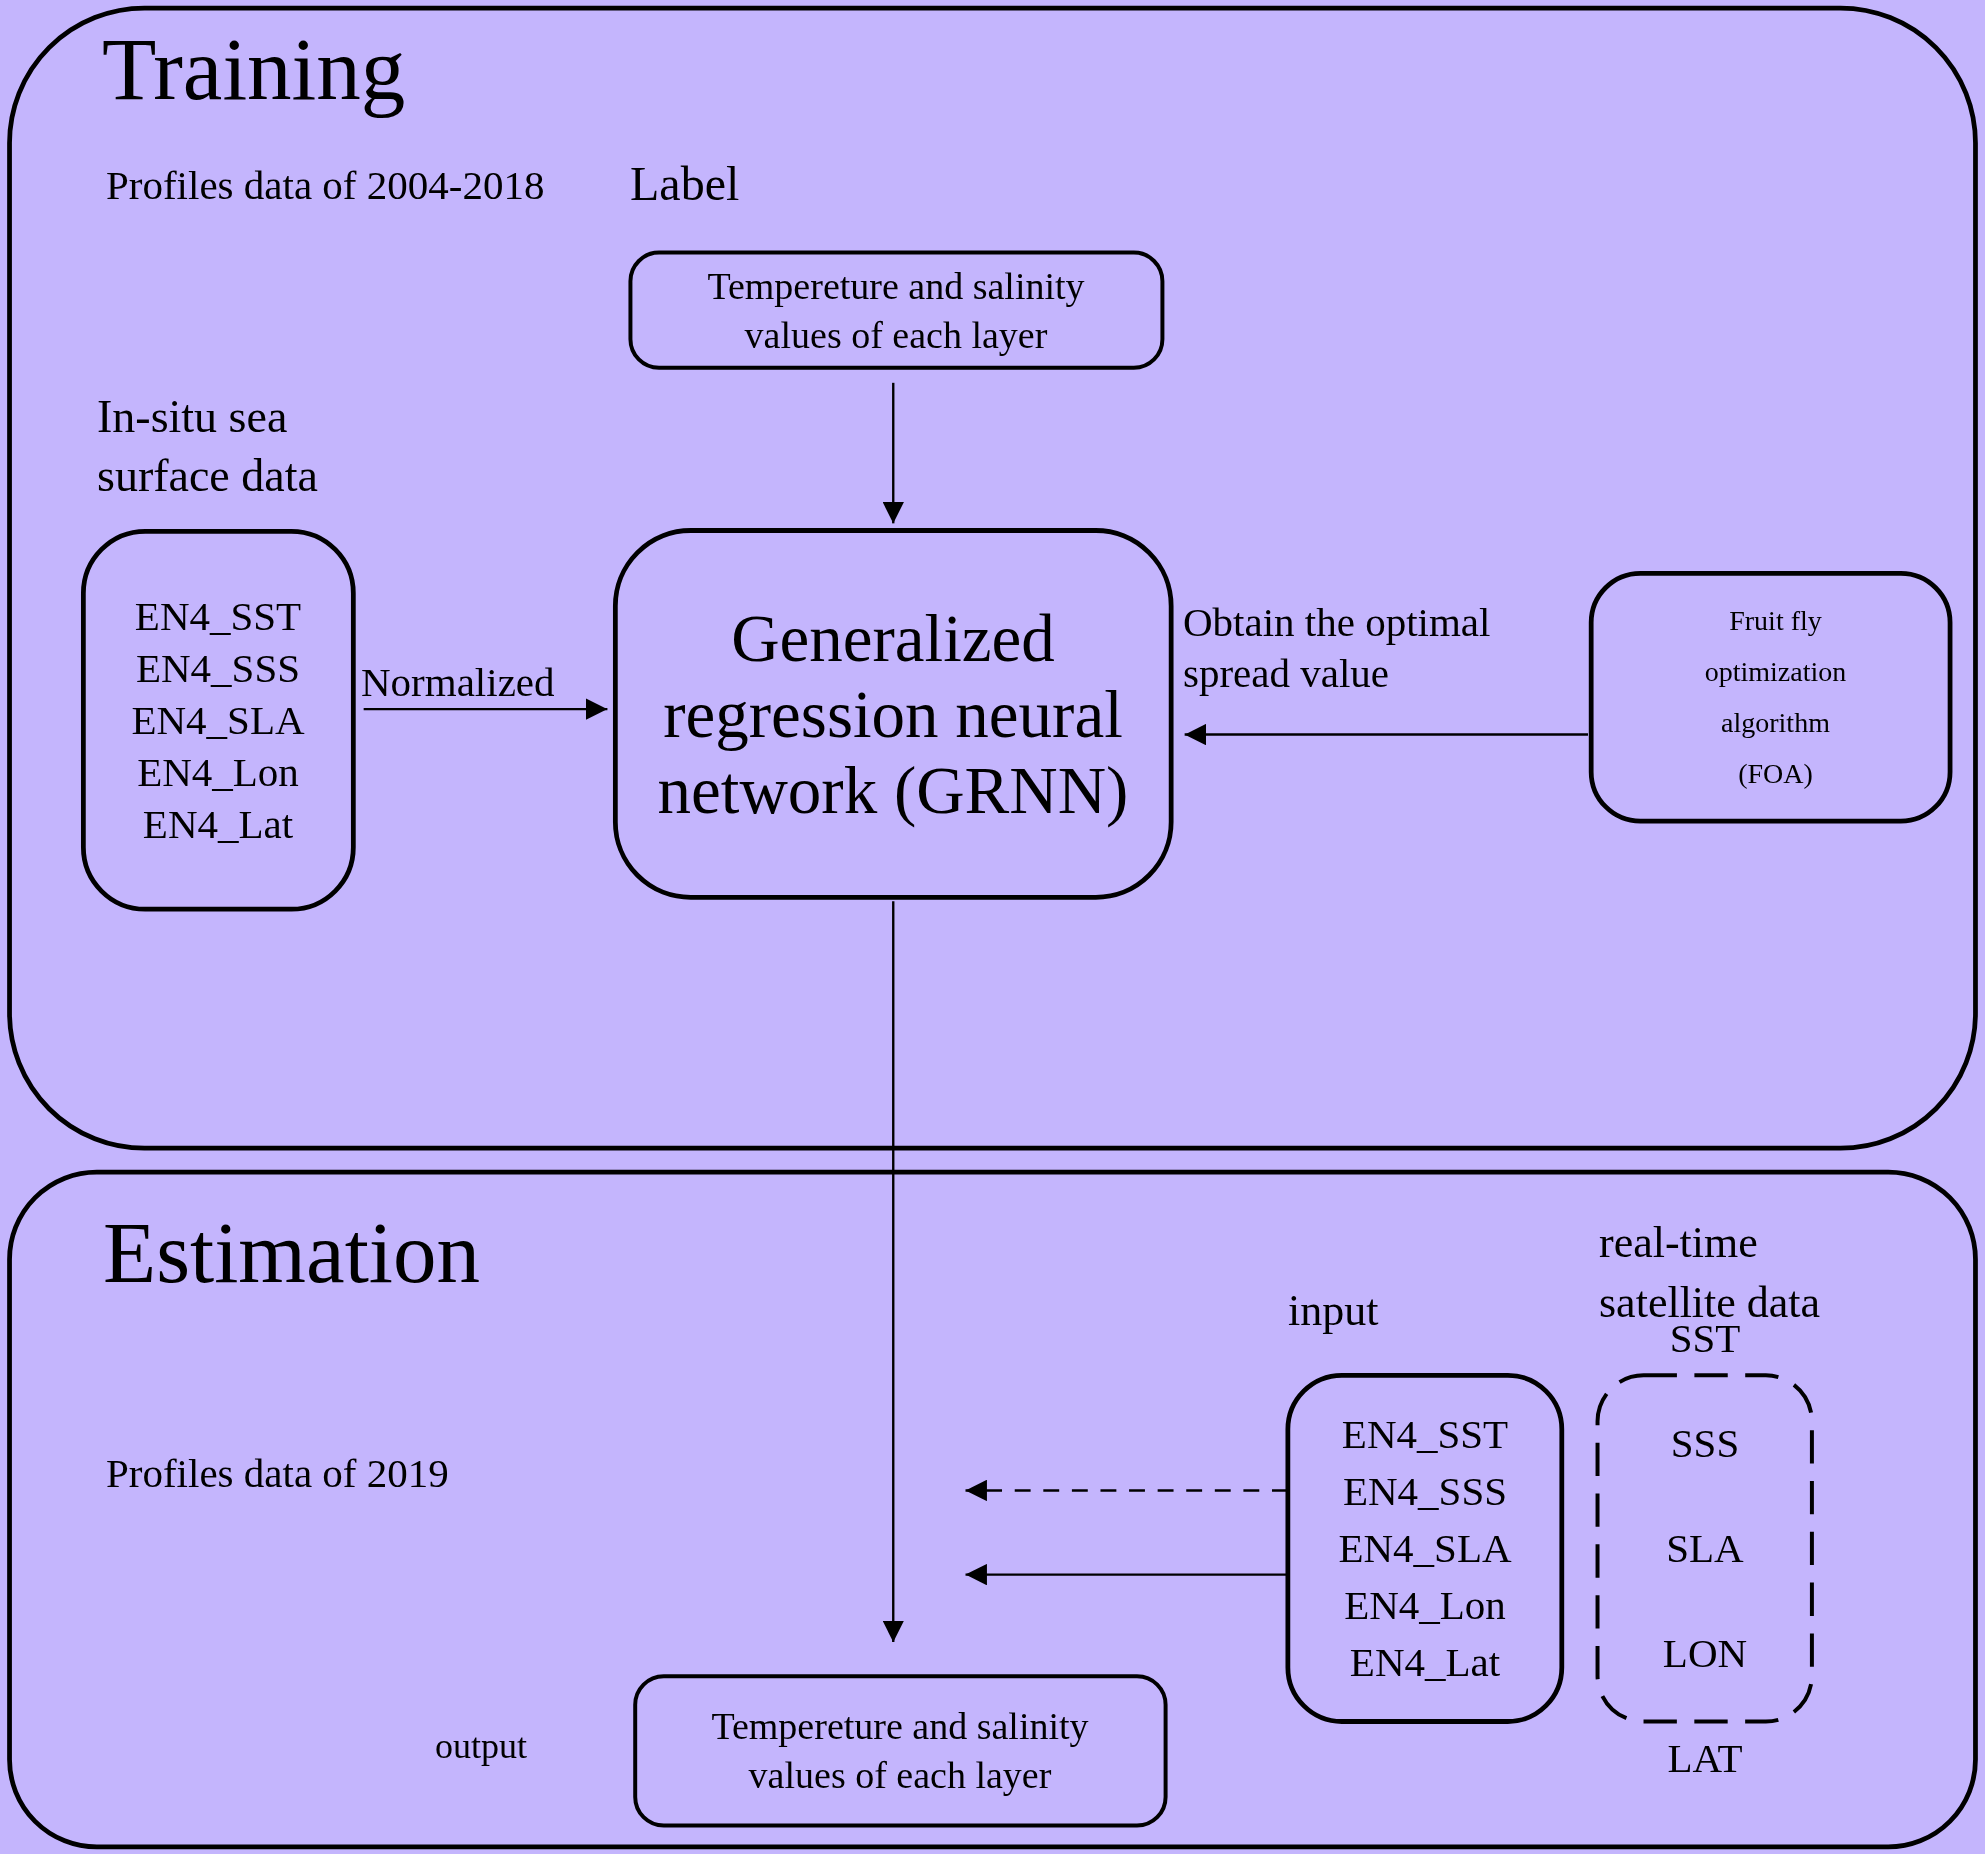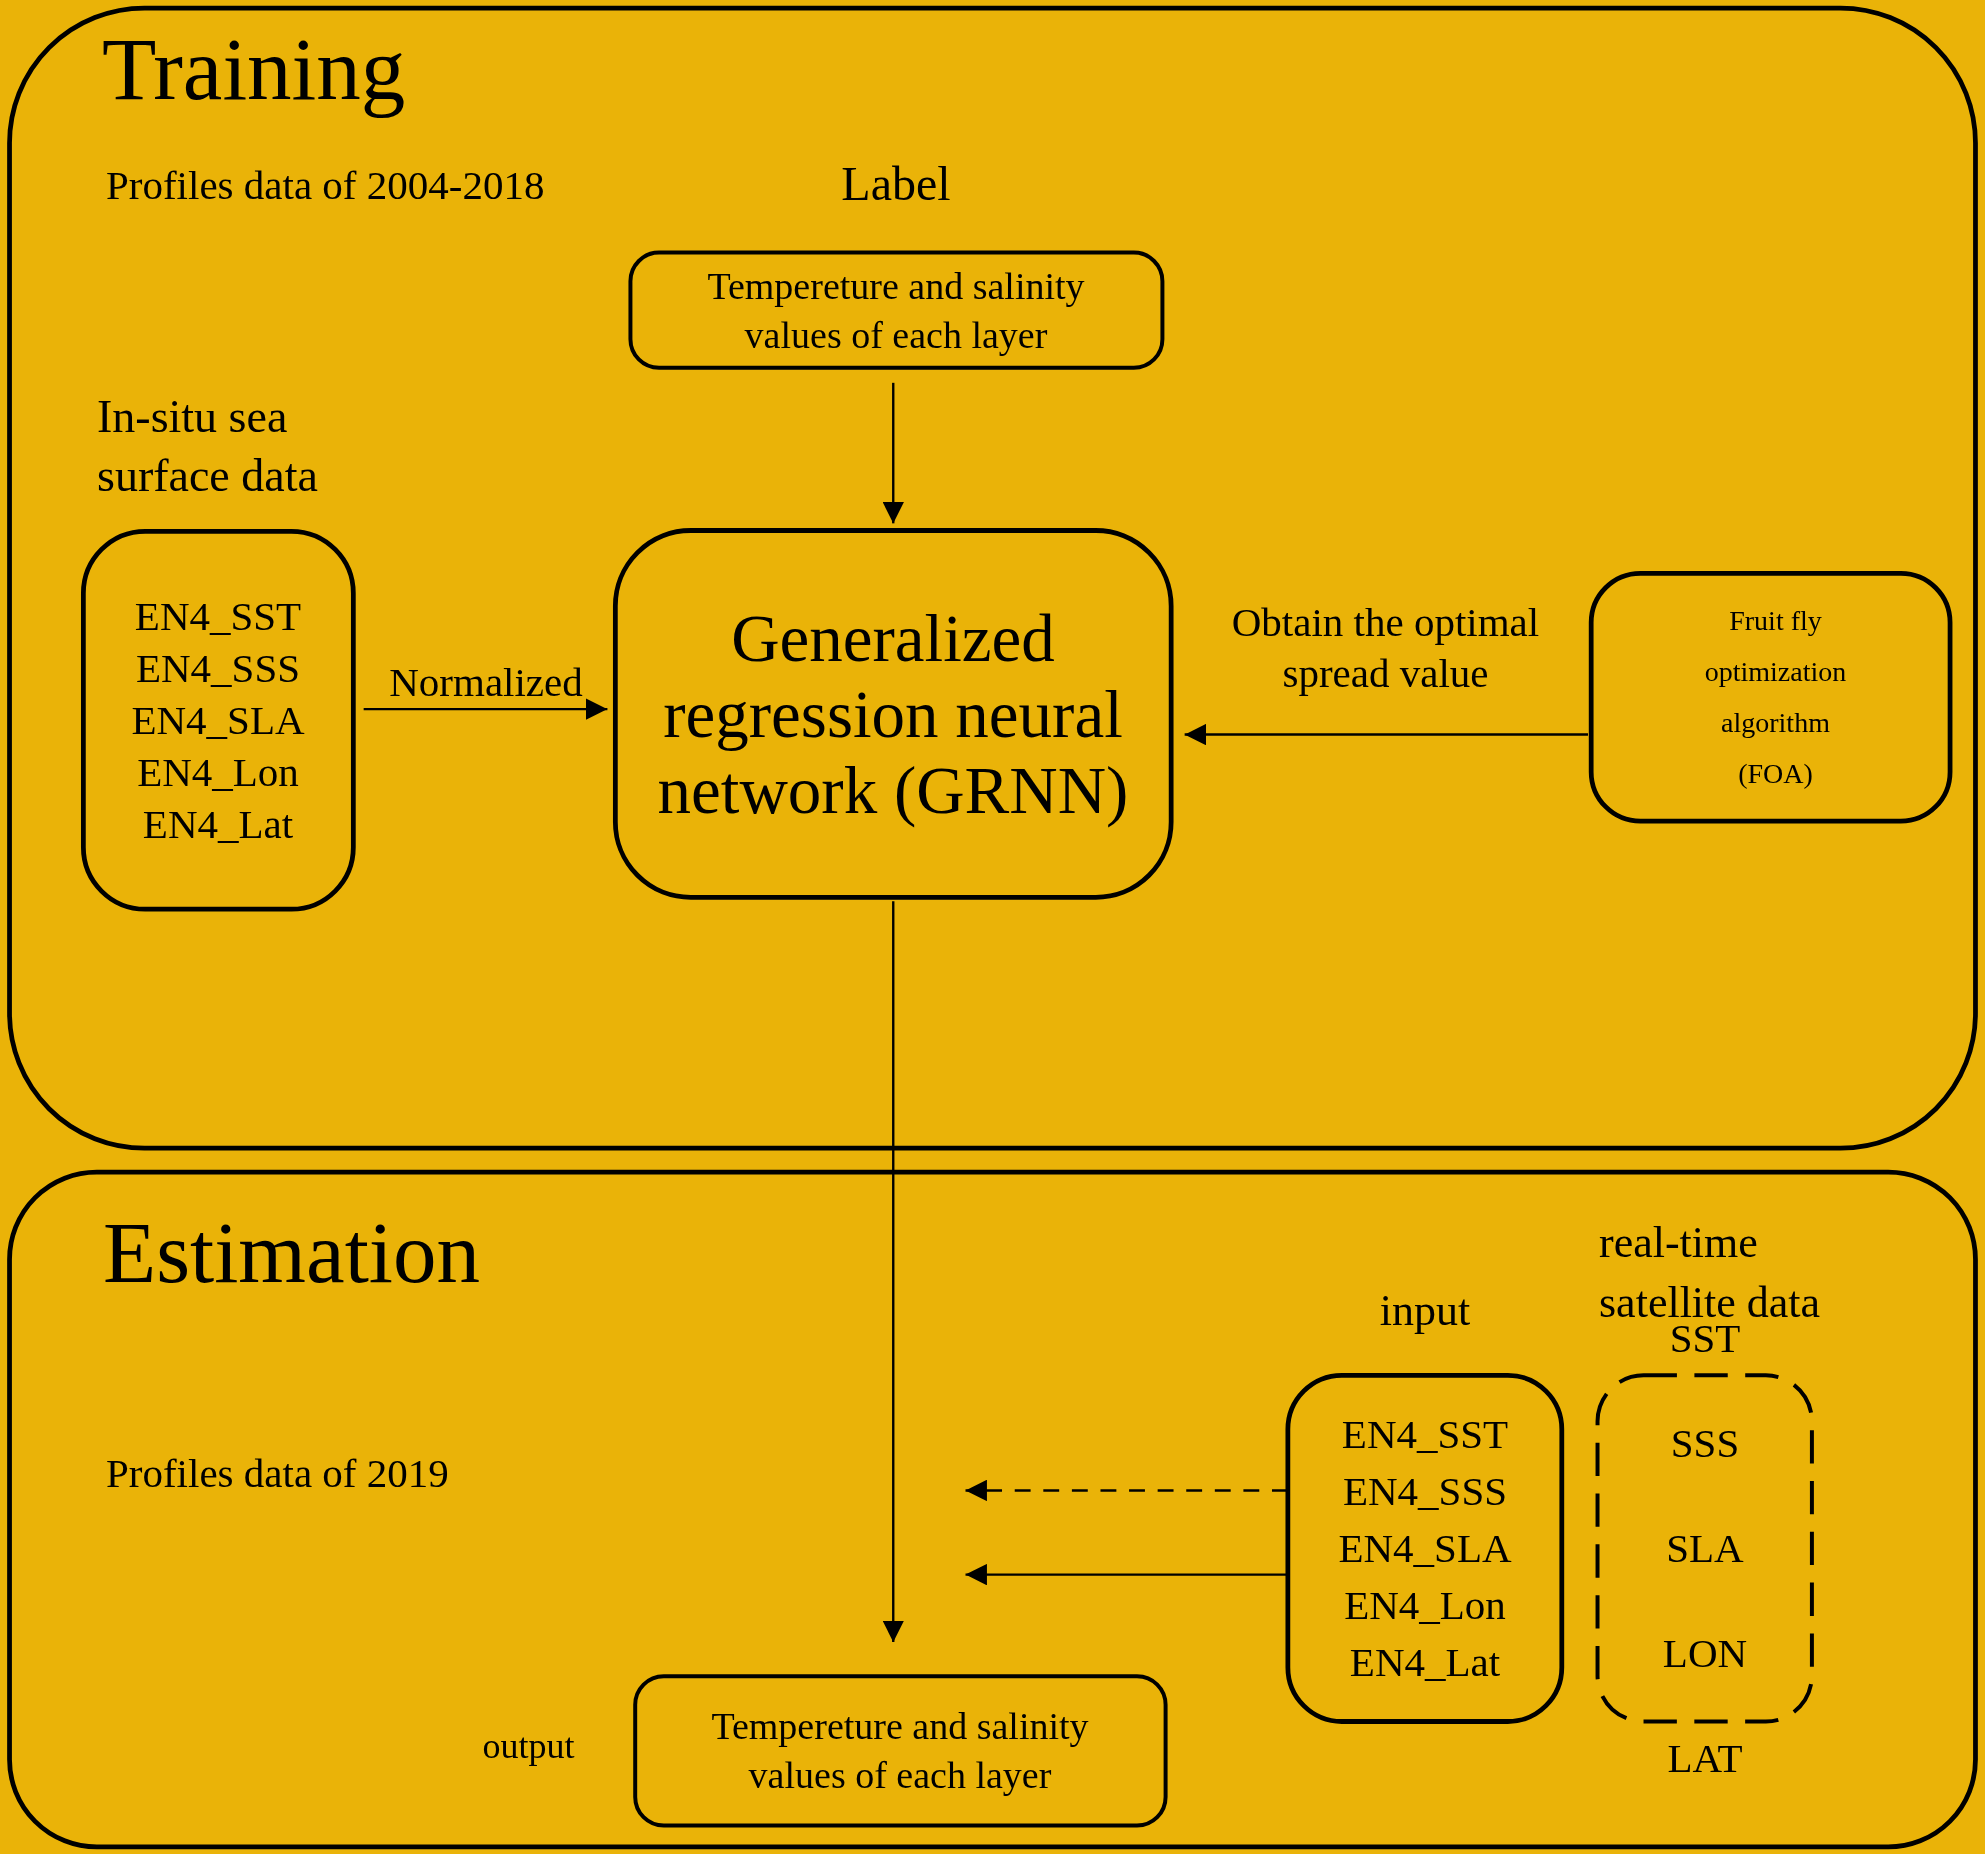--- a/index.html
+++ b/index.html
@@ -1,20 +1,20 @@
 <!DOCTYPE html>
 <html style="font-size:12.7px"><head>
 <meta charset="utf-8">
 <style>
   html,body{margin:0;padding:0;background:#ffffff;}
   body{width:1985px;height:1855px;font-family:"Liberation Serif", serif;color:#000;}
-  #stage{position:relative;width:1985px;height:1855px;background:#eab308;overflow:hidden;}
+  #stage{position:relative;width:1985px;height:1855px;background:#c4b5fd;overflow:hidden;}
   #shapes{position:absolute;left:0;top:0;width:1985px;height:1855px;}
   .txt{position:absolute;white-space:nowrap;}
-  .center{text-align:center;}
+  .center{}
   .vbox{display:flex;flex-direction:column;align-items:center;justify-content:center;text-align:center;}
   .section-title{font-size:89px;line-height:1;}
   .subtitle{font-size:41px;line-height:1;}
   .heading{font-size:46px;line-height:1.28;}
   .boxtext{font-size:38px;line-height:49px;}
   .itemtext{font-size:41px;line-height:52px;}
   .grnntext{font-size:67px;line-height:76px;}
   .arrowlabel{font-size:41px;line-height:51px;}
 </style>
 </head>

